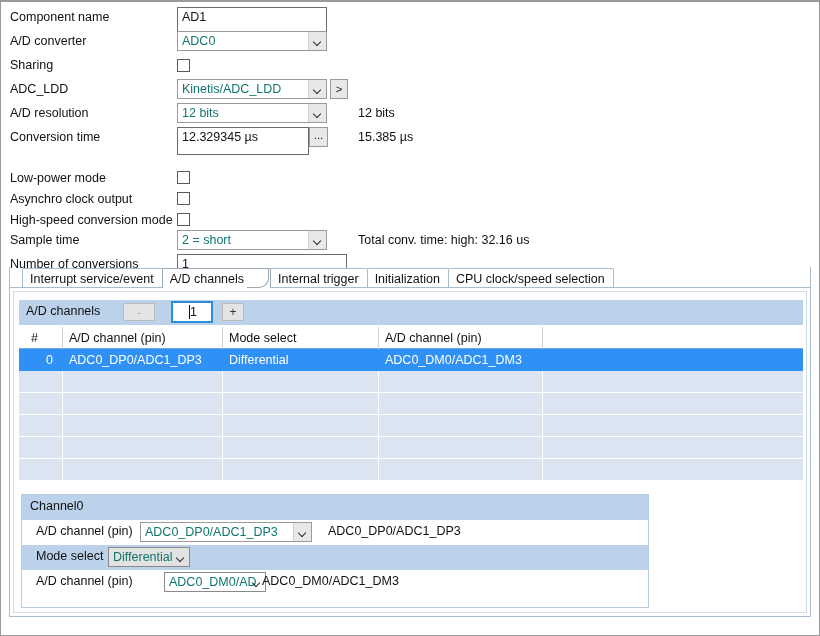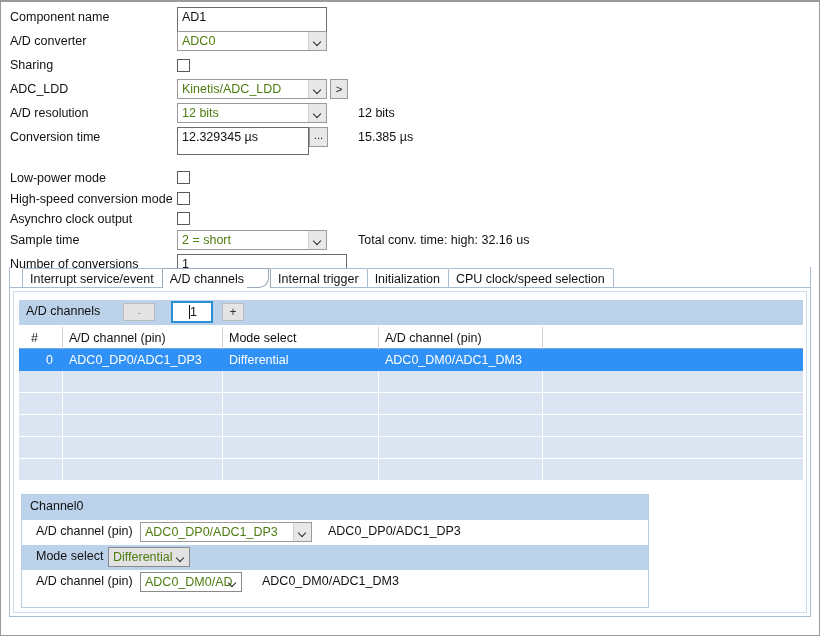--- a/index.html
+++ b/index.html
@@ -82,21 +82,21 @@
   
   .combo {
     box-sizing: border-box;
     height: 20px;
     border: 1px solid #9a9a9a;
     background: #ffffff;
     display: inline-block;
     vertical-align: top;
     position: relative;
     font-size: 12.5px;
-    color: #4d7c0f;
+    color: #0f766e;
   }
   .combo .ctext {
     position: absolute;
     left: 4px; top: 0;
     line-height: 18px;
     white-space: nowrap;
     overflow: hidden;
   }
   .combo .carrow {
     position: absolute;
@@ -421,29 +421,29 @@
       <span class="pright">15.385 µs</span>
     </div>
 
     <div class="prow" style="height:21px;margin-top:17px;">
       <span class="plabel">Low-power mode</span>
       <span class="pfield" style="top:3px;">
         <span class="cbox"></span>
       </span>
     </div>
 
+    <div class="prow" style="height:21px;">
+      <span class="plabel">Asynchro clock output</span>
+      <span class="pfield" style="top:3px;">
+        <span class="cbox"></span>
+      </span>
+    </div>
+
     <div class="prow" style="height:20px;">
       <span class="plabel">High-speed conversion mode</span>
-      <span class="pfield" style="top:3px;">
-        <span class="cbox"></span>
-      </span>
-    </div>
-
-    <div class="prow" style="height:21px;">
-      <span class="plabel">Asynchro clock output</span>
       <span class="pfield" style="top:3px;">
         <span class="cbox"></span>
       </span>
     </div>
 
     <div class="prow">
       <span class="plabel">Sample time</span>
       <span class="pfield">
         <span class="combo" style="width:150px;">
           <span class="ctext">2 = short</span>
@@ -563,21 +563,21 @@
         <span class="combo flatarrow" style="width:82px;border-color:#8a8a8a;background:#e2e2e2;">
           <span class="ctext">Differential</span>
           <span class="carrow"></span>
         </span>
       </span>
     </div>
 
     <div class="detrow">
       <span class="dtext" style="left:14px;">A/D channel (pin)</span>
       <span class="dfield" style="left:118px;">
-        <span class="combo flatarrow" style="width:102px;border-color:#8a8a8a;">
+        <span class="combo flatarrow" style="width:102px;border-color:#8a8a8a;margin-left:24px;">
           <span class="ctext">ADC0_DM0/AD</span>
           <span class="carrow"></span>
         </span>
       </span>
       <span class="dtext" style="left:240px;">ADC0_DM0/ADC1_DM3</span>
     </div>
   </div>
 
   <div class="bframe1"></div>
 </div>

